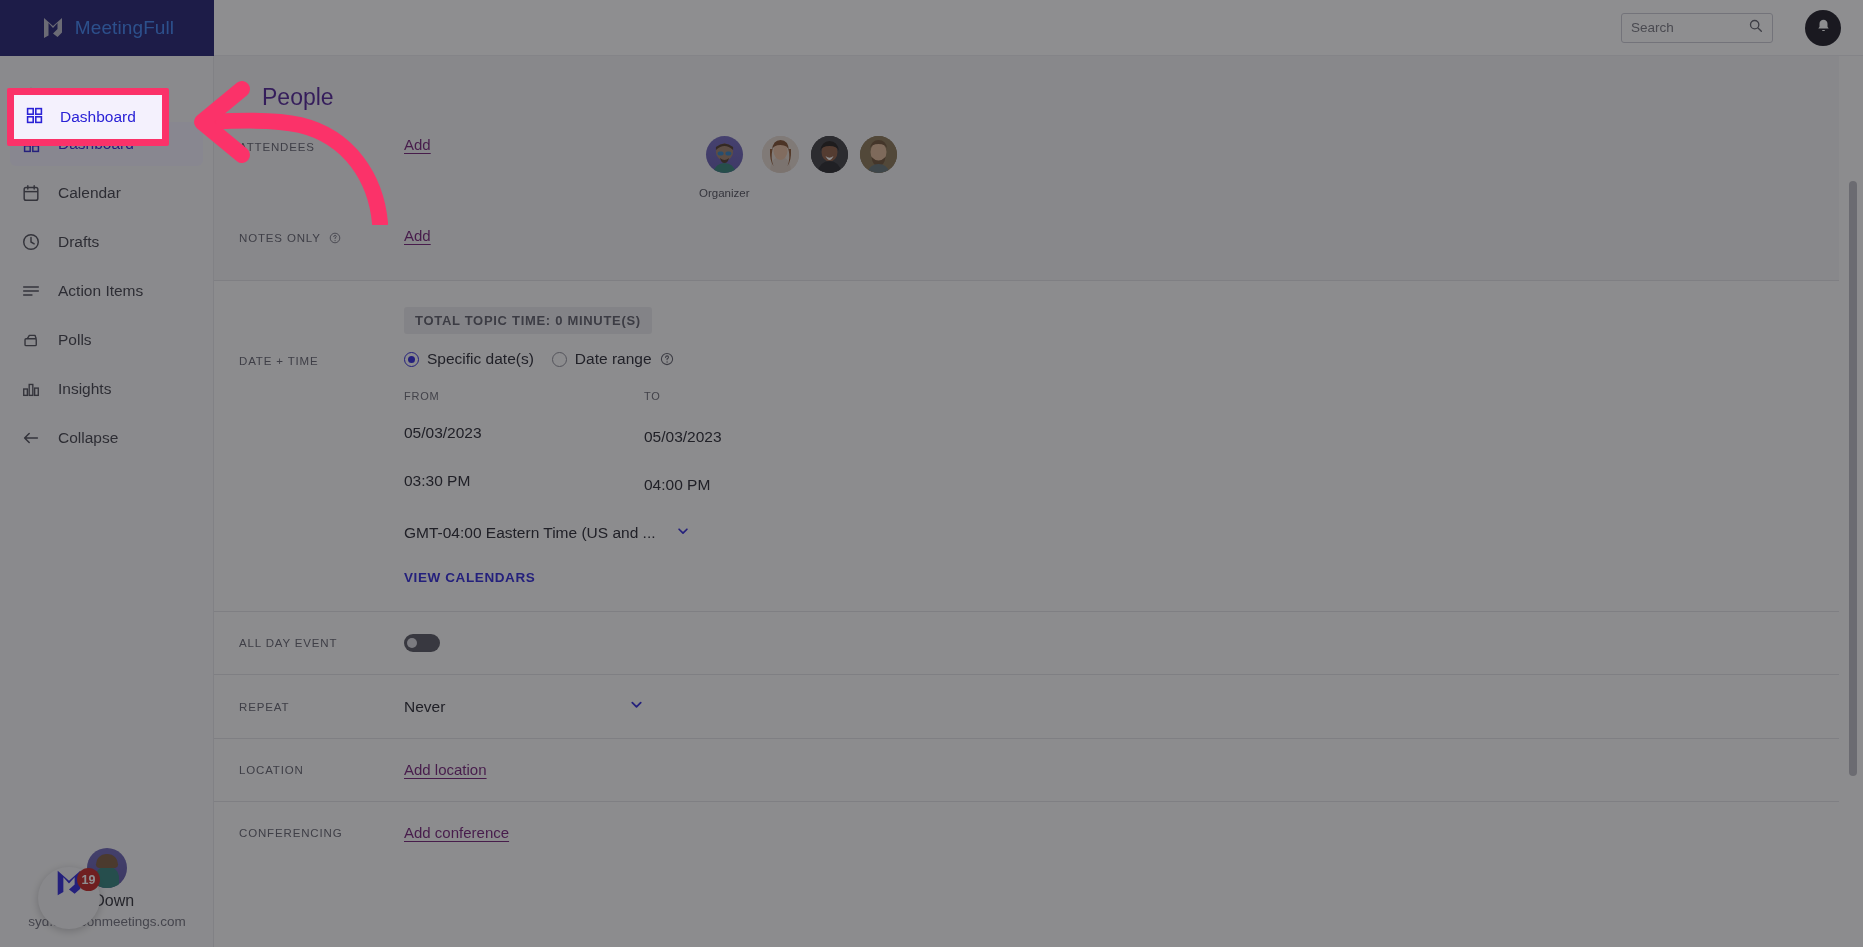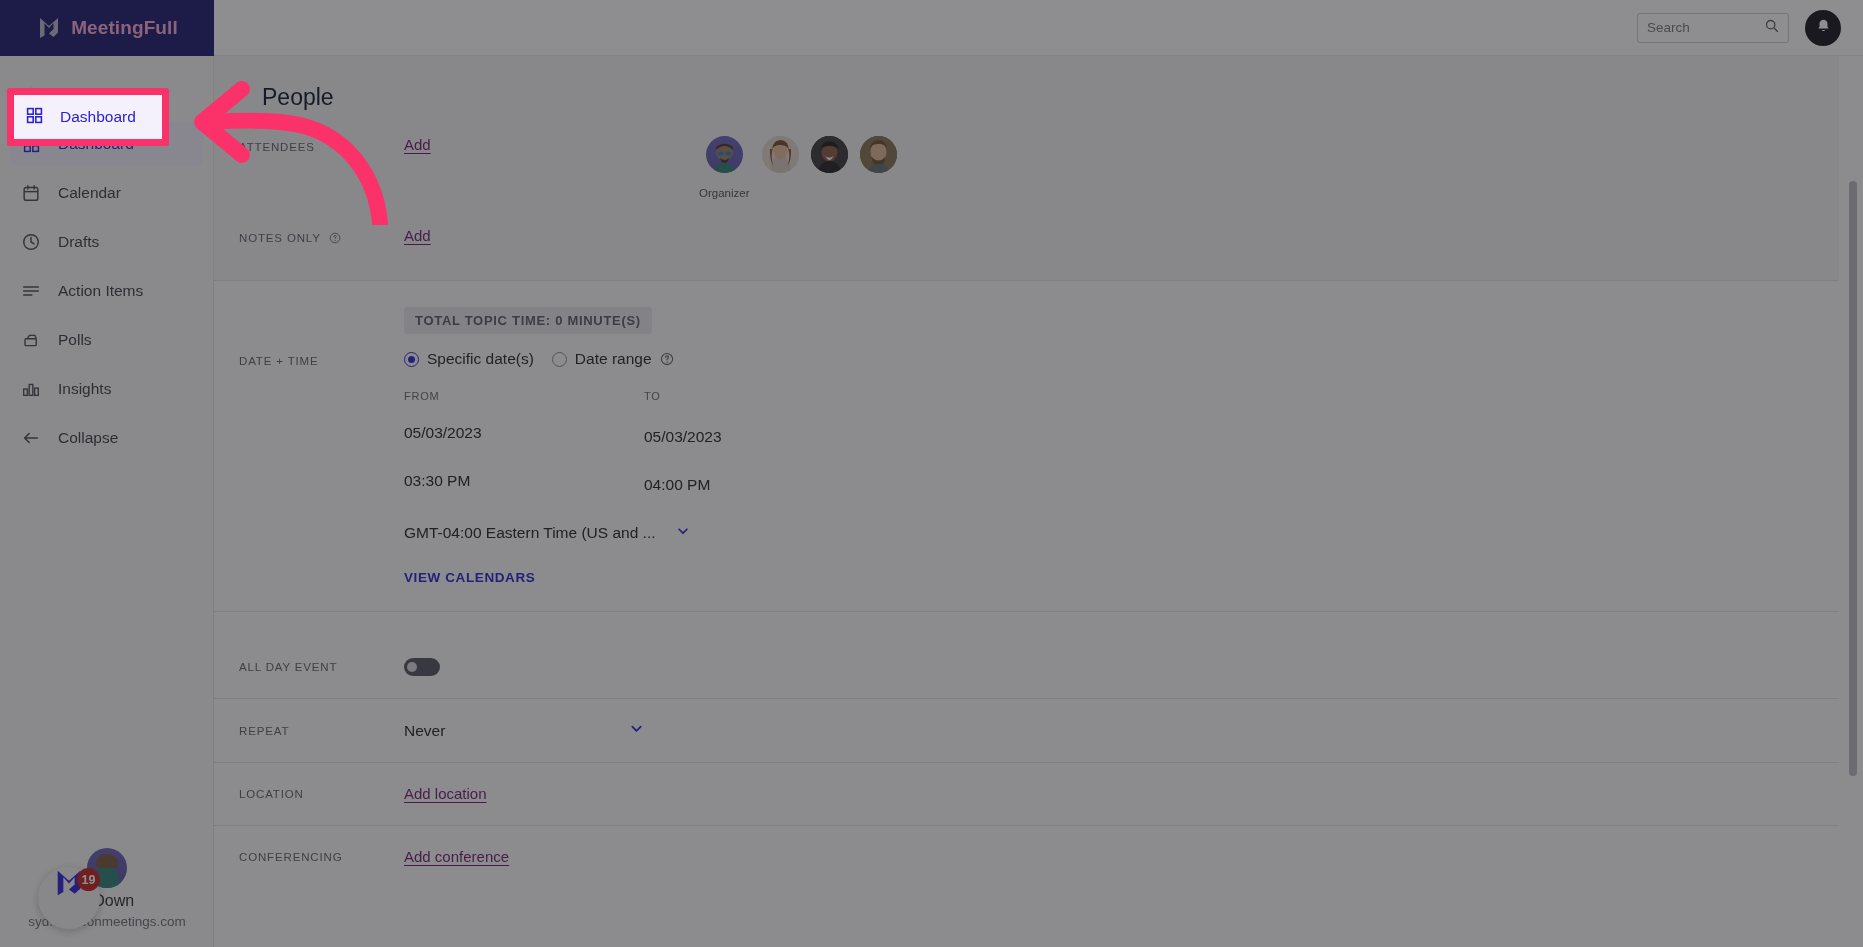--- a/index.html
+++ b/index.html
@@ -23,21 +23,21 @@
     border-right: 1px solid #e4e4e8;
   }
   .brandbar {
     height: 56px; width: 214px;
     background: #1d1a6e;
     display: flex; align-items: center; justify-content: center;
     gap: 9px;
   }
   .brand-logo { width: 26px; height: 26px; flex: none; }
   .brand-text {
-    color: #f9a8d4; font-size: 19px; letter-spacing: .1px; font-weight: 700;
+    color: #3b82f6; font-size: 19px; letter-spacing: .1px; font-weight: 400;
   }
 
   .nav { padding-top: 12px; }
   .nav-item {
     display: flex; align-items: center; gap: 16px;
     height: 44px; margin: 5px 10px; padding: 0 10px;
     border-radius: 6px; cursor: pointer;
     color: #3c3c46; font-size: 15.5px;
   }
   .nav-item .ico { width: 22px; height: 22px; flex: none; display:flex; align-items:center; justify-content:center; }
@@ -64,21 +64,21 @@
     background:#4b3a2e; border-radius:11px 11px 4px 4px; z-index:2;
   }
   .user-name { font-size: 16px; color: #2b2b33; }
   .user-email { font-size: 13.5px; color: #6c6c78; }
 
   
   .topbar {
     position: absolute; left: 214px; top: 0; right: 0; height: 56px;
     background: #ffffff; border-bottom: 1px solid #ebebef;
     display: flex; align-items: center; justify-content: flex-end;
-    padding-right: 22px; gap: 16px;
+    padding-right: 22px; gap: 32px;
   }
   .search-box {
     width: 152px; height: 30px; border: 1px solid #c9c9d2; border-radius: 3px;
     display: flex; align-items: center; padding: 0 9px; gap: 6px; background: #fff;
   }
   .search-input {
     border: none; outline: none; background: transparent;
     font-family: "Liberation Sans", sans-serif; font-size: 13.5px;
     color: #56565f; width: 100%;
   }
@@ -93,21 +93,21 @@
     position: absolute; left: 214px; top: 56px; right: 0; bottom: 0;
     background: #fafafa; overflow: hidden;
   }
 
   .people-card {
     background: #f2f2f4;
     padding: 28px 40px 34px 25px;
     position: relative;
     margin: 0 24px 0 0;
   }
-  .people-title { font-size: 23px; color: #0f172a; font-weight: 400; margin-bottom: 25px; padding-left: 23px; }
+  .people-title { font-size: 23px; color: #4c1d95; font-weight: 400; margin-bottom: 25px; padding-left: 23px; }
 
   .frow { display: flex; align-items: flex-start; }
   .flabel {
     width: 165px; flex: none; padding-top: 5px;
     font-size: 11.5px; letter-spacing: .85px; color: #60606c; text-transform: uppercase;
   }
   .flabel .qmark { display:inline-block; vertical-align: -2px; margin-left: 4px; }
   .fval { flex: 1; min-width: 0; }
 
   .link-add {
@@ -454,21 +454,21 @@
             </div>
 
             <div class="view-cal">VIEW CALENDARS</div>
           </div>
         </div>
       </section>
 
       <div class="sep"></div>
 
       <section class="section tight">
-        <div class="frow" style="align-items:center;margin-top:24px;">
+        <div class="frow" style="align-items:center;">
           <div class="flabel" style="padding-top:0;">ALL DAY EVENT</div>
           <div class="fval">
             <div class="toggle"></div>
           </div>
         </div>
       </section>
 
       <div class="sep"></div>
 
       <section class="section tight">

